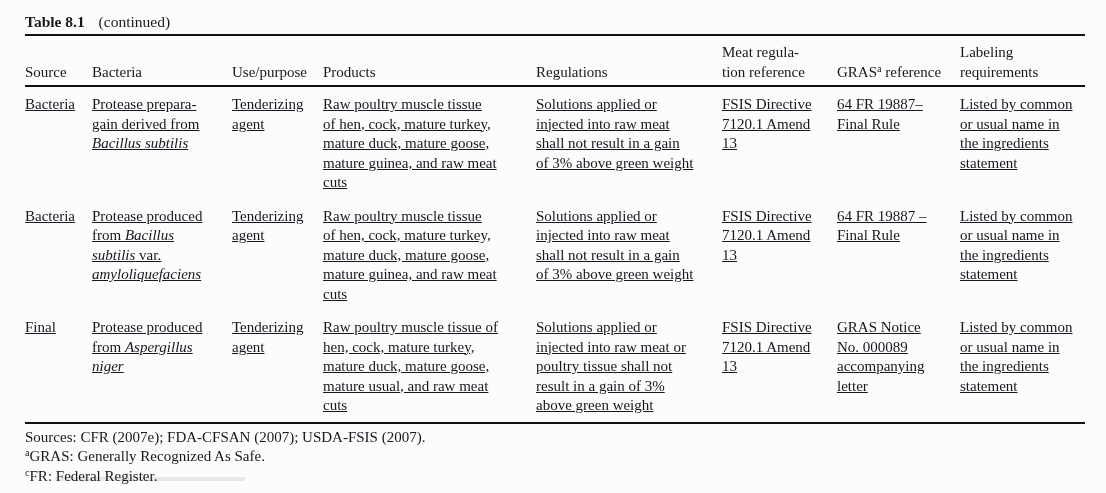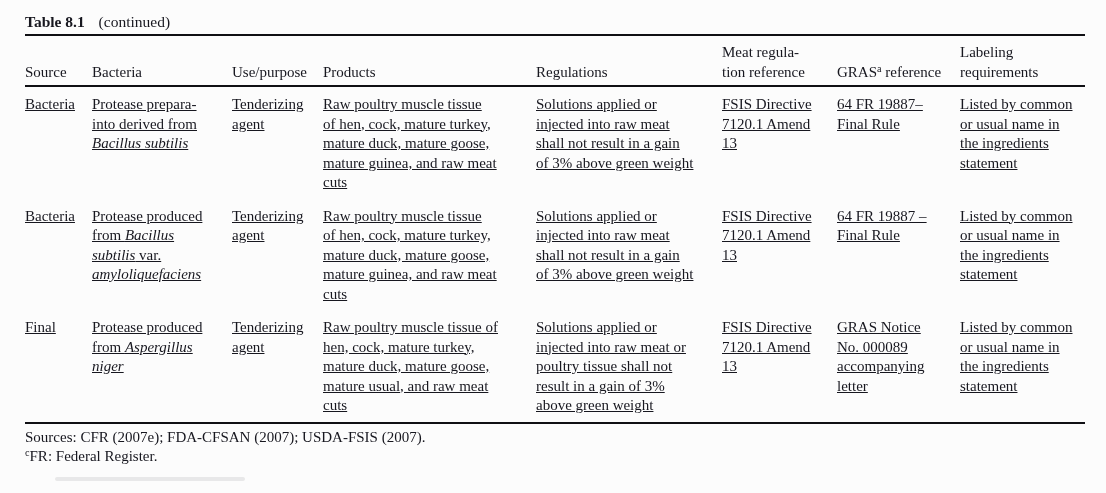--- a/index.html
+++ b/index.html
@@ -93,21 +93,21 @@
 tion reference</span></th>
           <th><span>GRAS</span><sup>a</sup><span> reference</span></th>
           <th><span>Labeling
 requirements</span></th>
         </tr>
     </thead>
     <tbody id="table-body">
         <tr>
           <td><span>Bacteria</span></td>
           <td><span>Protease prepara-
-into derived from
+gain derived from
 </span><em>Bacillus subtilis</em></td>
           <td><span>Tenderizing
 agent</span></td>
           <td><span>Raw poultry muscle tissue
 of hen, cock, mature turkey,
 mature duck, mature goose,
 mature guinea, and raw meat
 cuts</span></td>
           <td><span>Solutions applied or
 injected into raw meat
@@ -179,18 +179,19 @@
 the ingredients
 statement</span></td>
         </tr>
       </tbody>
   </table>
 
   <div class="rule rule-bottom"></div>
 
   <div class="footnotes" id="footnotes">
       <div class="footnote"><span>Sources: CFR (2007e); FDA-CFSAN (2007); USDA-FSIS (2007).</span></div>
+      <div class="footnote"><sup>a</sup><span>GRAS: Generally Recognized As Safe.</span></div>
       <div class="footnote"><sup>c</sup><span>FR: Federal Register.</span></div>
     </div>
 
   <div class="smudge"></div>
 
 </div>
 
 </body></html>

